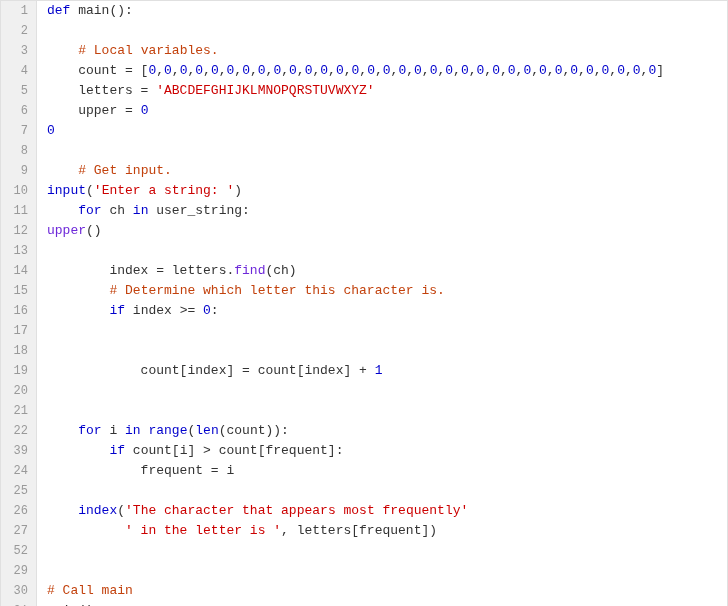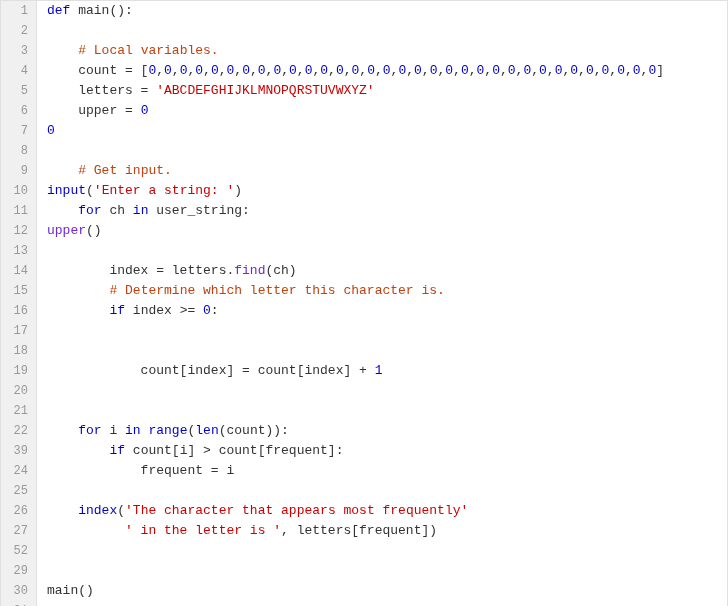--- a/index.html
+++ b/index.html
@@ -124,15 +124,16 @@
       <div class="code-line">&nbsp;</div>
       <div class="code-line">&nbsp;</div>
       <div class="code-line"><span class="plain">    </span><span class="kw">for</span><span class="plain"> i </span><span class="kw">in</span><span class="plain"> </span><span class="builtin">range</span><span class="plain">(</span><span class="builtin">len</span><span class="plain">(count)):</span></div>
       <div class="code-line"><span class="plain">        </span><span class="kw">if</span><span class="plain"> count[i] &gt; count[frequent]:</span></div>
       <div class="code-line"><span class="plain">            frequent = i</span></div>
       <div class="code-line">&nbsp;</div>
       <div class="code-line"><span class="plain">    </span><span class="builtin">index</span><span class="plain">(</span><span class="string">'The character that appears most frequently'</span></div>
       <div class="code-line"><span class="plain">          </span><span class="string">' in the letter is '</span><span class="plain">, letters[frequent])</span></div>
       <div class="code-line">&nbsp;</div>
       <div class="code-line">&nbsp;</div>
+      <div class="code-line"><span class="comment"># Call main</span></div>
       <div class="code-line"><span class="plain">main()</span></div>
     </div>
 </div>
 
 </body></html>

